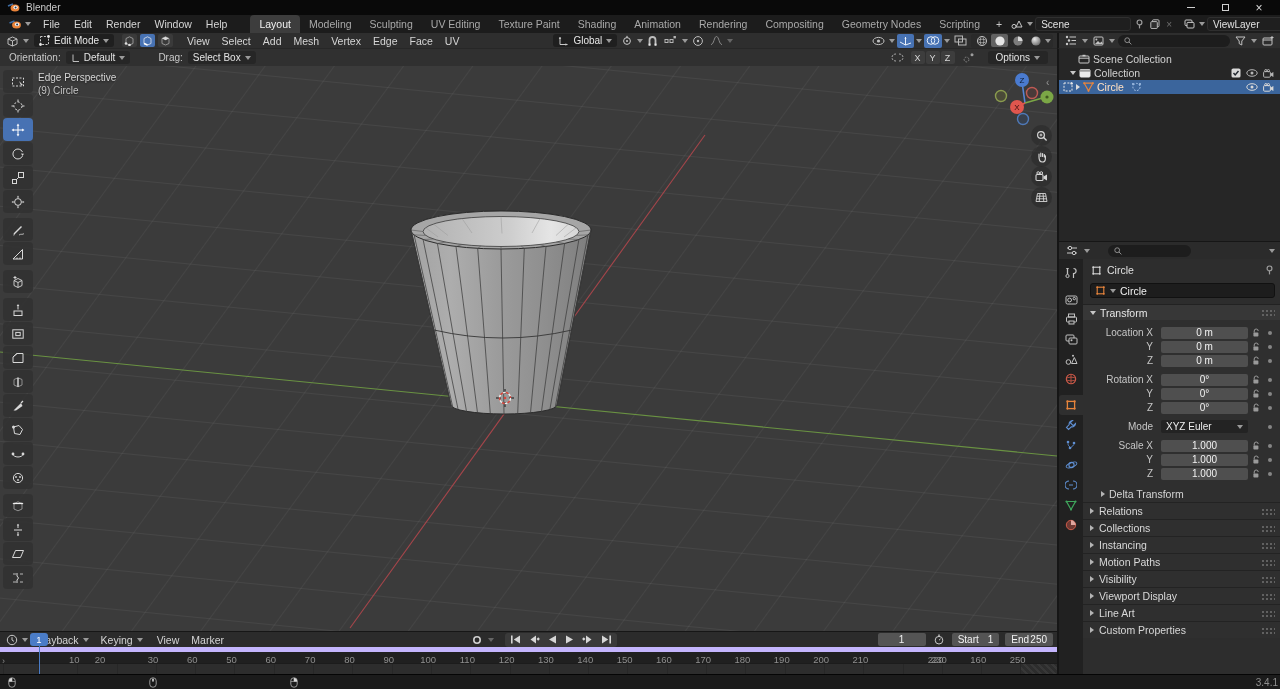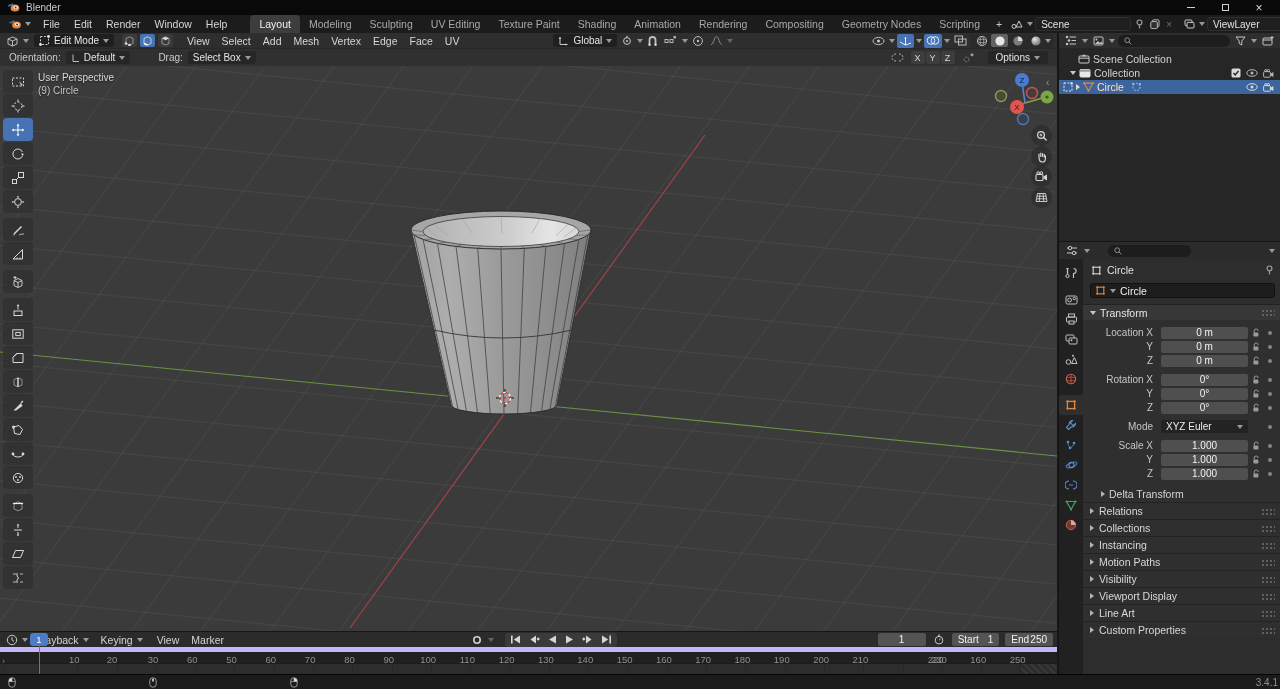--- a/index.html
+++ b/index.html
@@ -543,21 +543,21 @@
       <circle cx="1022" cy="31" r="7" fill="#4a7bd0"></circle>
       <text x="1022" y="34" font-size="8" fill="#0e1e38" text-anchor="middle" font-family="Liberation Sans, sans-serif">Z</text>
       <circle cx="1017" cy="58" r="7" fill="#e0564e"></circle>
       <text x="1017" y="61" font-size="8" fill="#3d0f0d" text-anchor="middle" font-family="Liberation Sans, sans-serif">X</text>
       <circle cx="1047" cy="48" r="6.5" fill="#7ba746"></circle>
       <circle cx="1047" cy="48" r="1.6" fill="#40591f"></circle>
     </g>
   </svg>
 
   <div id="vp-text" class="abs">
-    <div>User Perspective</div>
+    <div>Edge Perspective</div>
     <div style="color:#c6c6c6">(9) Circle</div>
   </div>
 
   <span id="vp-collapse" class="abs">‹</span>
 
   <div id="vp-toolbar" class="abs">
     <div class="tool-btn">
         <svg width="14" height="14" viewBox="0 0 14 14">
           <rect x="1.5" y="3" width="11" height="8" fill="none" stroke="#d8d8d8" stroke-dasharray="2 1.5"></rect>
           <path d="M8 6 L12 10 L10 10.5 L11 12.5 Z" fill="#d8d8d8"></path>
@@ -1221,21 +1221,21 @@
       <span>1</span>
     </span>
     <span class="rangebox" style="width:52px;margin-left:4px">
       <span>End</span>
       <span>250</span>
     </span>
   </div>
   <div id="tlruler">
 
   <span class="tl-tick" style="left: 74.37px;">10</span>
-      <span class="tl-tick" style="left: 112px; text-align: right;">20</span>
+      <span class="tl-tick" style="left: 100px; text-align: right;">20</span>
       <span class="tl-tick" style="left: 152.97px;">30</span>
       <span class="tl-tick" style="left: 192.27px;">60</span>
       <span class="tl-tick" style="left: 231.57px;">50</span>
       <span class="tl-tick" style="left: 270.87px;">60</span>
       <span class="tl-tick" style="left: 310.17px;">70</span>
       <span class="tl-tick" style="left: 349.47px;">80</span>
       <span class="tl-tick" style="left: 388.77px;">90</span>
       <span class="tl-tick" style="left: 428.07px;">100</span>
       <span class="tl-tick" style="left: 467.37px;">110</span>
       <span class="tl-tick" style="left: 506.67px;">120</span>

